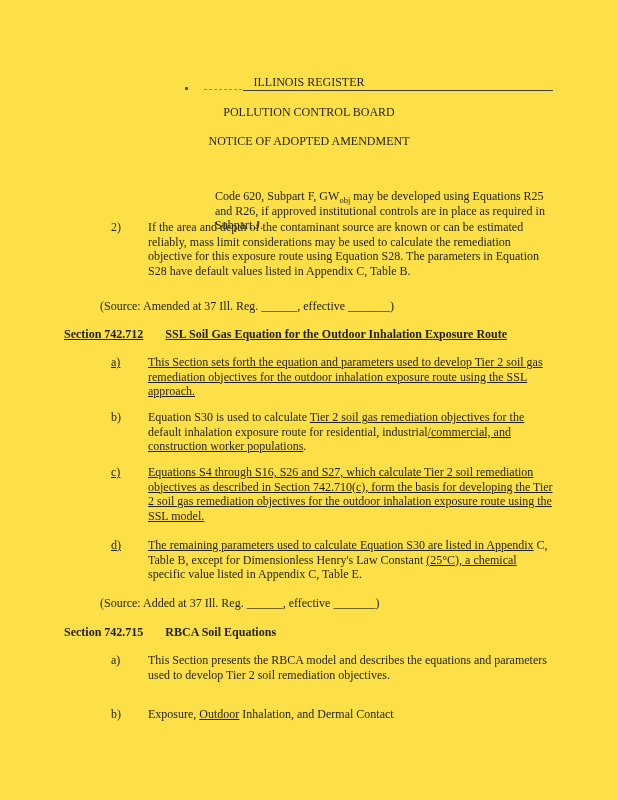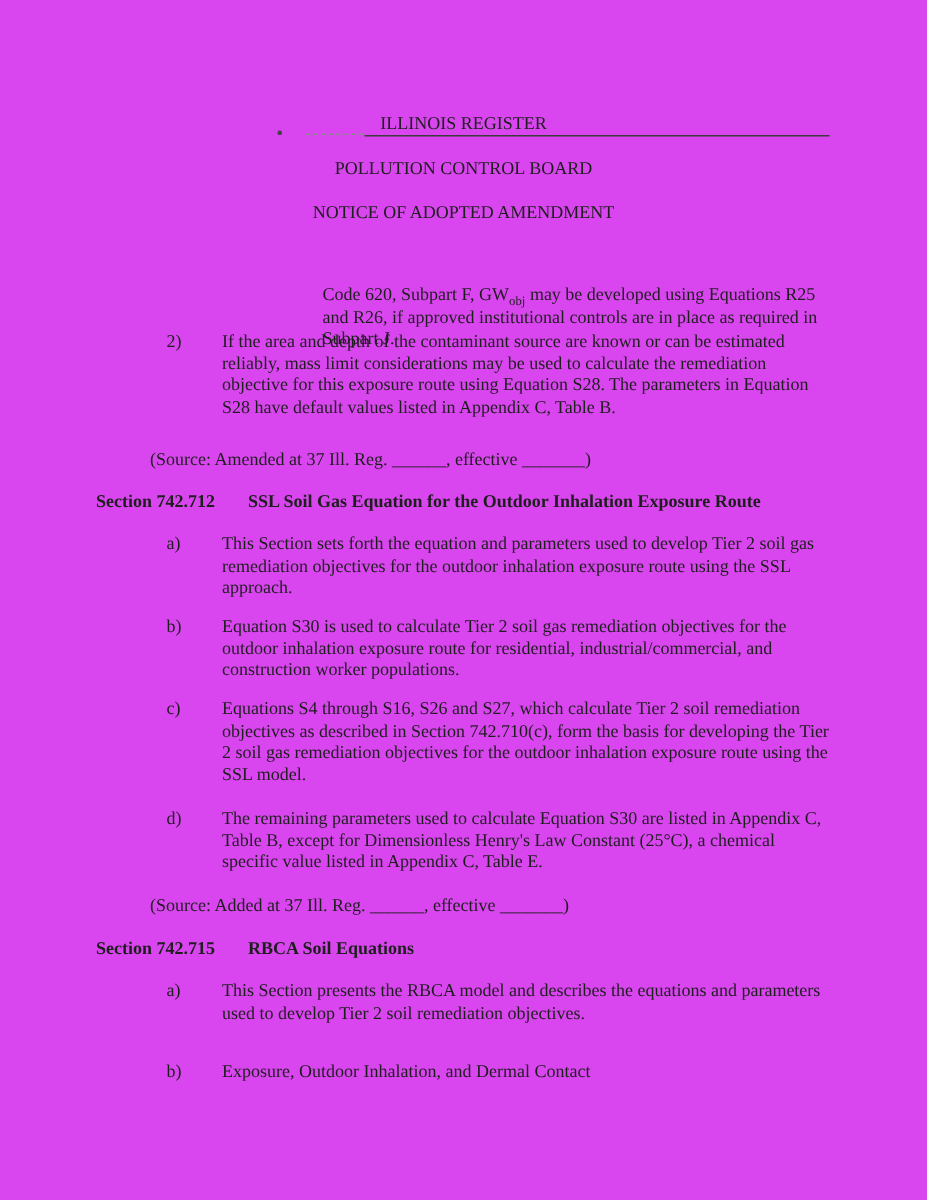--- a/index.html
+++ b/index.html
@@ -2,23 +2,23 @@
 <html><head>
 <meta charset="utf-8">
 <style>
   * { box-sizing: border-box; }
   html, body { margin: 0; padding: 0; background: #ffffff; }
   body {
     width: 618px; height: 800px; overflow: hidden;
     font-family: "Liberation Serif", "DejaVu Serif", serif;
     font-size: 12px; line-height: 14.5px; color: #1e1e1e;
   }
-  .page { position: relative; width: 618px; height: 800px; background: #d946ef; }
+  .page { position: relative; width: 618px; height: 800px; background: #fde047; }
   .center { position: absolute; left: 0; width: 618px; text-align: center; }
-  .u { }
+  .u { text-decoration: underline; }
   sub { font-size: 8.5px; line-height: 0; }
 
   .hline { position: absolute; left: 243px; top: 90px; width: 310px; height: 1.3px; background: #3c3c3c; }
   .dot   { position: absolute; left: 185px; top: 87px; width: 2.5px; height: 2.5px; background: #444; border-radius: 50%; }
   .dashes{ position: absolute; left: 204px; top: 89px; width: 38px; height: 0; border-top: 1.3px dashed #8a8a8a; }
 
   .indent-para { position: absolute; left: 215px; top: 160px; width: 340px; margin-top: 29px; }
 
   .li { position: absolute; left: 111px; width: 444px; }
   .li .label { position: absolute; left: 0; top: 0; white-space: nowrap; }
@@ -55,21 +55,21 @@
     <span class="u">Section 742.712</span><span class="sec-title u">SSL Soil Gas Equation for the Outdoor Inhalation Exposure Route</span>
   </div>
 
   <div class="li" style="top:355px">
     <span class="label"><span class="u">a)</span></span>
     <div class="body"><span class="u">This Section sets forth the equation and parameters used to develop Tier 2 soil gas remediation objectives for the outdoor inhalation exposure route using the SSL approach.</span></div>
   </div>
 
   <div class="li" style="top:410px">
     <span class="label"><span>b)</span></span>
-    <div class="body"><span>Equation S30 is used to calculate </span><span class="u">Tier 2 soil gas remediation objectives for the</span><span> outdoor inhalation exposure route for residential, industrial</span><span class="u">/commercial, and construction worker populations</span><span>.</span></div>
+    <div class="body"><span>Equation S30 is used to calculate </span><span class="u">Tier 2 soil gas remediation objectives for the</span><span> default inhalation exposure route for residential, industrial</span><span class="u">/commercial, and construction worker populations</span><span>.</span></div>
   </div>
 
   <div class="li" style="top:465px">
     <span class="label"><span class="u">c)</span></span>
     <div class="body"><span class="u">Equations S4 through S16, S26 and S27, which calculate Tier 2 soil remediation objectives as described in Section 742.710(c), form the basis for developing the Tier 2 soil gas remediation objectives for the outdoor inhalation exposure route using the SSL model.</span></div>
   </div>
 
   <div class="li" style="top:538px">
     <span class="label"><span class="u">d)</span></span>
     <div class="body"><span class="u">The remaining parameters used to calculate Equation S30 are listed in Appendix</span><span> C, Table B, except for Dimensionless Henry's Law Constant </span><span class="u">(25°C), a chemical</span><span> specific value listed in Appendix C, Table E.</span></div>

